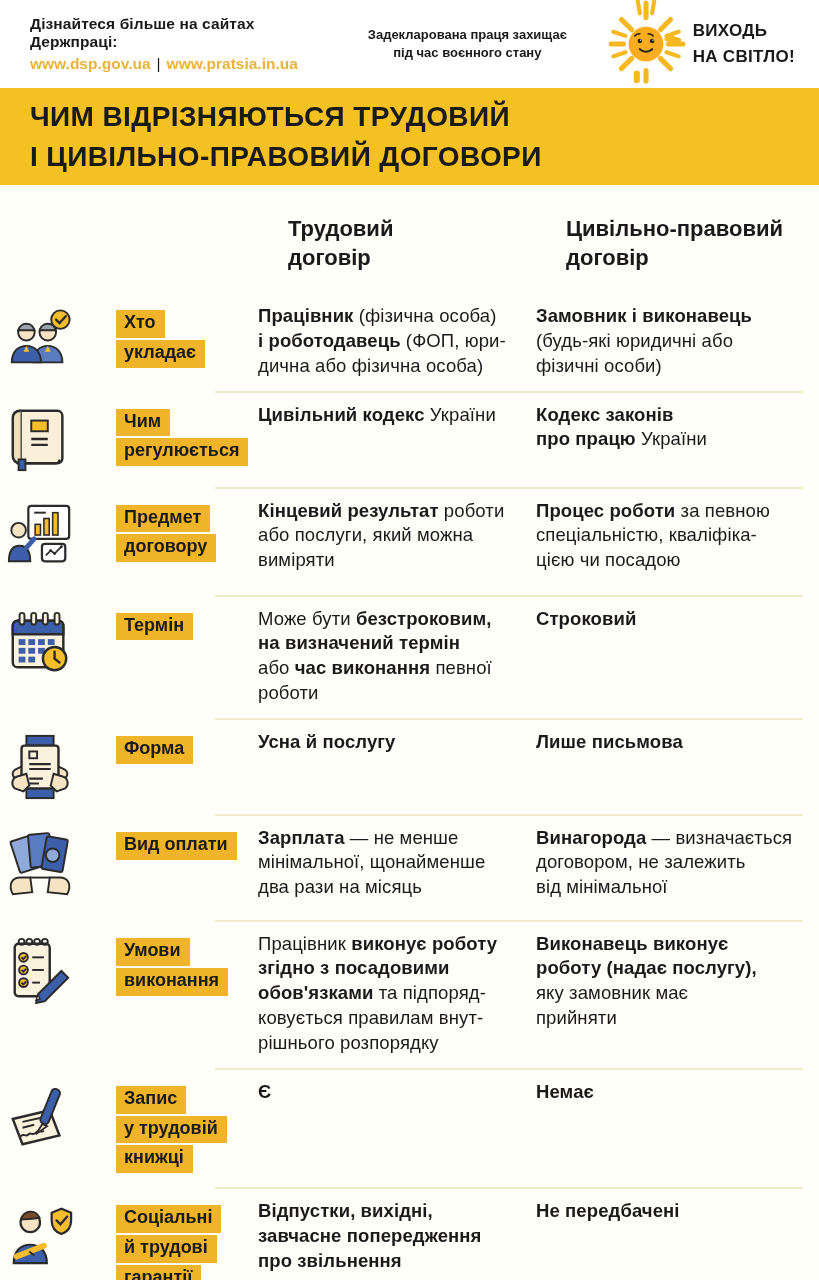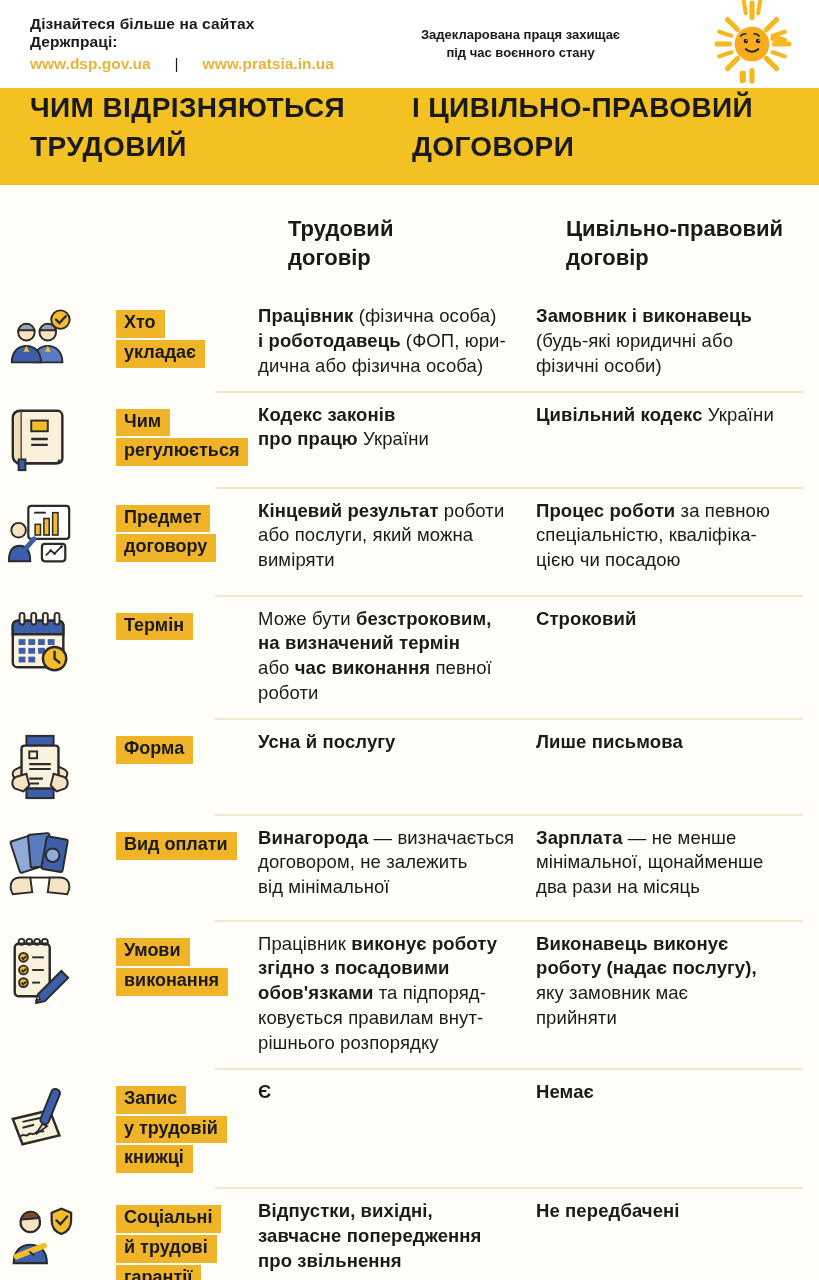--- a/index.html
+++ b/index.html
@@ -12,29 +12,29 @@
     height:1280px; overflow:hidden; background:#FFFEF8; color:var(--ink);
     font-family:"Liberation Sans", sans-serif; display:flex; flex-direction:column;
   }
   b{font-weight:bold;}
 
   
   .topbar{height:88px; background:#FFFFFF; display:flex; align-items:center;
     padding:0 24px 0 30px; gap:8px; flex:0 0 auto;}
   .topbar-left{width:306px; flex:0 0 auto;}
   .info-label{font-size:15.5px; font-weight:bold; letter-spacing:.1px;}
-  .links{font-size:15.5px; font-weight:bold; color:var(--link); margin-top:4px; display:flex; gap:24px; align-items:center;}
+  .links{font-size:15.5px; font-weight:bold; color:var(--link); margin-top:4px; display:flex; gap:6px; align-items:center;}
   .links a{color:var(--link); text-decoration:none;}
   .link-sep{color:var(--ink); font-weight:normal;}
   .slogan{flex:1; text-align:center; font-size:13px; font-weight:bold; line-height:1.35; padding-right:4px;}
   .brand-logo{display:flex; align-items:center; gap:4px;}
   .brand-text{font-size:17px; font-weight:800; line-height:1.55; letter-spacing:.3px; white-space:nowrap;}
 
   
-  .banner{height:97px; background:var(--banner); display:flex; flex-direction:row;
+  .banner{height:97px; background:var(--banner); display:flex; flex-direction:column;
     justify-content:center; padding-left:30px; flex:0 0 auto;}
   .banner div{font-size:28px; font-weight:800; line-height:1.4; letter-spacing:.4px;}
 
   
   .main{flex:1; padding:0 0 4px 0;}
   .grid{display:grid; grid-template-columns:80px 138px 258px 270px; column-gap:20px;
     padding:0 14px 0 30px; align-items:start;}
   .colheads{padding-top:30px; padding-bottom:22px;}
   .colhead{font-size:22px; font-weight:800; line-height:1.3;}
   .cell{font-size:18.5px; line-height:1.34; letter-spacing:.1px;}
@@ -86,20 +86,24 @@
         <rect x="30" y="70" width="6" height="12" rx="2" fill="#F5B81F"></rect>
         <circle cx="42" cy="44" r="17" fill="#F8AC1E"></circle>
         <circle cx="36" cy="41" r="2.2" fill="#222"></circle>
           <circle cx="48" cy="41" r="2.2" fill="#222"></circle>
         <circle cx="36.8" cy="40.2" r="0.7" fill="#fff"></circle>
           <circle cx="48.8" cy="40.2" r="0.7" fill="#fff"></circle>
         <path d="M36 49q6 5 12 0" fill="none" stroke="#222" stroke-width="2" stroke-linecap="round"></path>
         <path d="M31 36q2-2 5-2M44 34q3 0 5 2" fill="none" stroke="#222" stroke-width="1.5" stroke-linecap="round"></path>
       </svg>
     </span>
+    <div class="brand-text">
+      <div>ВИХОДЬ</div>
+      <div>НА СВІТЛО!</div>
+    </div>
   </div>
 </header>
 
 <section class="banner">
   <div>ЧИМ ВІДРІЗНЯЮТЬСЯ ТРУДОВИЙ</div>
   <div>І ЦИВІЛЬНО-ПРАВОВИЙ ДОГОВОРИ</div>
 </section>
 
 <main class="main">
 
@@ -147,22 +151,22 @@
         <rect x="27" y="16" width="17" height="11" fill="#F5BD2C" stroke="#2b2b2b" stroke-width="2"></rect>
         <path d="M27 35h17M27 41h17" stroke="#2b2b2b" stroke-width="2.5"></path>
         <path d="M12 60h40a4 4 0 0 0 4-4" fill="none" stroke="#2b2b2b" stroke-width="2.5"></path>
         <rect x="14" y="56" width="7" height="11" fill="#3D5FA9" stroke="#2b2b2b" stroke-width="2"></rect>
       </svg>
     </div>
     <div class="label-cell">
         <span class="label-line">Чим</span>
         <span class="label-line">регулюється</span>
       </div>
+    <div class="cell"><b>Цивільний кодекс</b> України</div>
     <div class="cell"><b>Кодекс законів</b><br><b>про працю</b> України</div>
-    <div class="cell"><b>Цивільний кодекс</b> України</div>
   </div>
   <div class="divider"></div>
 
   <div class="grid row" style="min-height:106px;border-radius:27px;">
     <div class="icon-cell">
       <svg width="70" height="70" viewBox="0 0 72 72">
         <rect x="24" y="5" width="42" height="34" rx="3" fill="#FFFFFF" stroke="#2b2b2b" stroke-width="2.3"></rect>
         <path d="M30 12h12" stroke="#2b2b2b" stroke-width="2"></path>
         <rect x="31" y="24" width="5.5" height="11" fill="#F5BD2C" stroke="#2b2b2b" stroke-width="1.6"></rect>
         <rect x="40" y="18" width="5.5" height="17" fill="#F5BD2C" stroke="#2b2b2b" stroke-width="1.6"></rect>
@@ -250,22 +254,22 @@
         <rect x="40" y="10" width="22" height="34" rx="2" fill="#3D5FA9" stroke="#2b2b2b" stroke-width="2" transform="rotate(10 51 27)"></rect>
         <circle cx="49" cy="28" r="7" fill="#8FA9D8" stroke="#2b2b2b" stroke-width="2"></circle>
         <path d="M8 68c-5-10-1-17 8-17h10l2 15z" fill="#F6E3C4" stroke="#2b2b2b" stroke-width="2"></path>
         <path d="M64 68c5-10 1-17-8-17H46l-2 15z" fill="#F6E3C4" stroke="#2b2b2b" stroke-width="2"></path>
         <path d="M26 51h20" stroke="#2b2b2b" stroke-width="2"></path>
       </svg>
     </div>
     <div class="label-cell">
         <span class="label-line">Вид оплати</span>
       </div>
+    <div class="cell"><b>Зарплата</b> — не менше<br>мінімальної, щонайменше<br>два рази на місяць</div>
     <div class="cell"><b>Винагорода</b> — визначається<br>договором, не залежить<br>від мінімальної</div>
-    <div class="cell"><b>Зарплата</b> — не менше<br>мінімальної, щонайменше<br>два рази на місяць</div>
   </div>
   <div class="divider"></div>
 
   <div class="grid row" style="min-height:128px;">
     <div class="icon-cell">
       <svg width="70" height="70" viewBox="0 0 72 72">
         <rect x="10" y="10" width="36" height="54" rx="4" fill="#FBF2DD" stroke="#2b2b2b" stroke-width="2.5"></rect>
         <g stroke="#2b2b2b" stroke-width="2" fill="none">
           <circle cx="17" cy="8" r="3"></circle>
             <circle cx="25" cy="8" r="3"></circle>

